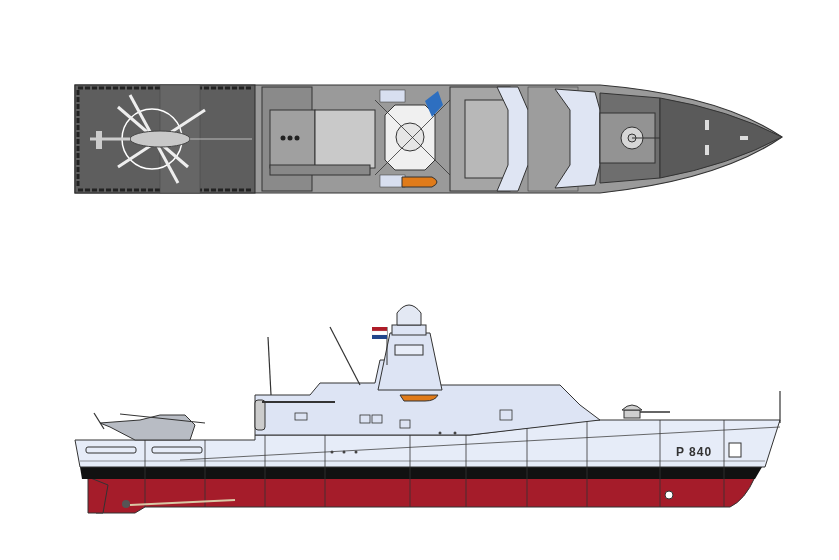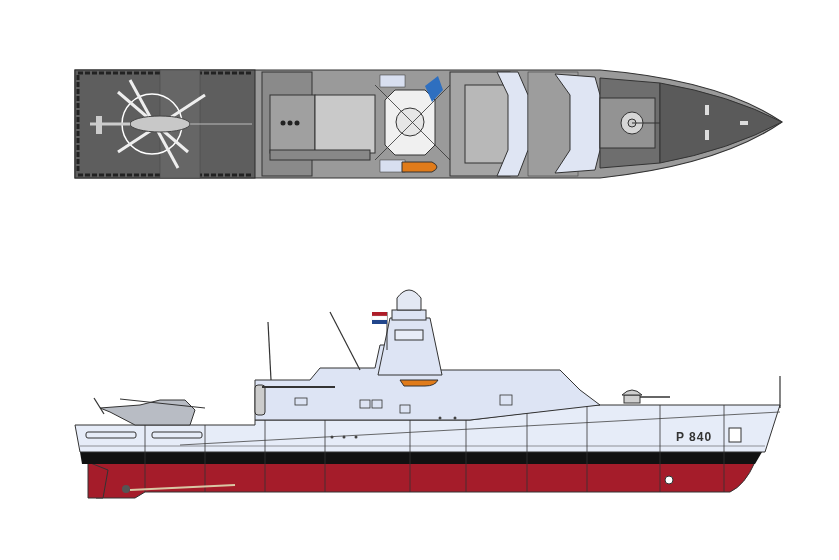--- a/index.html
+++ b/index.html
@@ -1,17 +1,17 @@
 <!DOCTYPE html>
 <html><head>
 <meta charset="utf-8">
 <style>
   html,body{margin:0;padding:0;background:#ffffff;}
   body{width:839px;height:560px;position:relative;overflow:hidden;font-family:"Liberation Sans",sans-serif;}
-  .canvas{position:absolute;left:0;top:0;width:839px;height:418px;}
+  .canvas{position:absolute;left:0;top:15px;width:839px;height:418px;}
   svg{display:block;}
   .pennant{font-family:"Liberation Sans",sans-serif;font-weight:bold;font-size:12px;fill:#333;letter-spacing:1px;}
 </style>
 </head>
 <body>
 
 <div class="canvas">
 <svg width="839" height="560" viewBox="0 0 839 560" xmlns="http://www.w3.org/2000/svg">
 
   <g>

